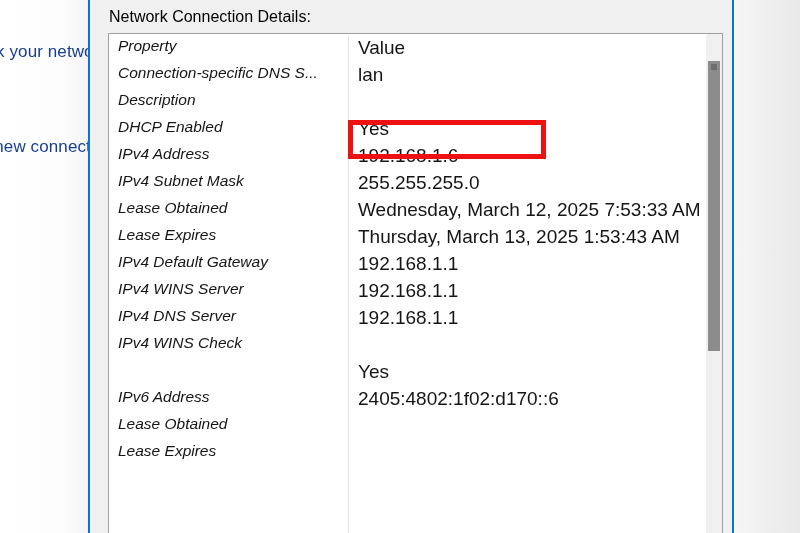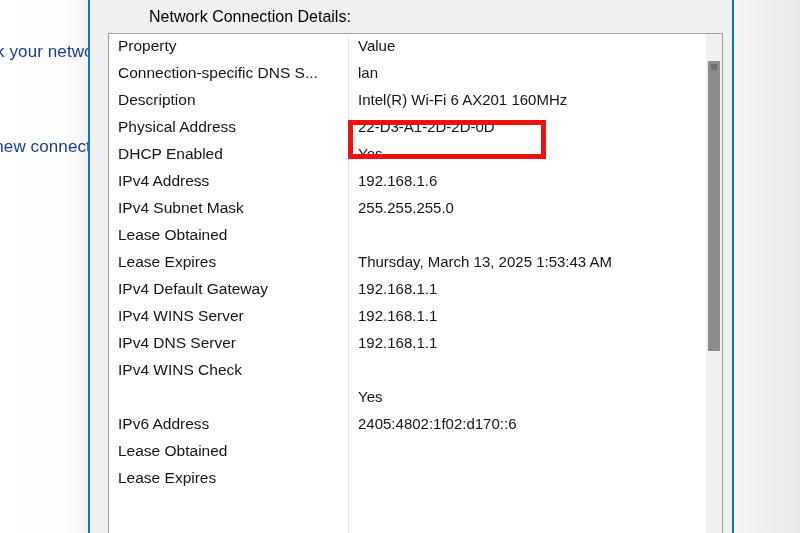--- a/index.html
+++ b/index.html
@@ -62,21 +62,20 @@
     border-left: 2px solid #0078d7;
     border-right: 2px solid #0078d7;
   }
 
   #dialog-title {
     position: absolute;
     left: 19px; top: 8px;
     font-size: 16px;
     color: #000000;
     white-space: nowrap;
-    margin-left: 40px;
   }
 
   
   #details-list {
     position: absolute;
     left: 18px; top: 33px;
     width: 615px;
     height: 515px;
     background: #ffffff;
     border: 1px solid #a0a0a0;
@@ -110,28 +109,29 @@
 
   .cell-prop {
     position: absolute;
     left: 9px;
     top: 3px;
     width: 226px;
     font-size: 15.5px;
     color: #151515;
     overflow: hidden;
     white-space: nowrap;
+    font-style: italic;
   }
 
   .cell-val {
     position: absolute;
     left: 249px;
     top: 3px;
     width: 360px;
-    font-size: 15px;
+    font-size: 19px;
     color: #151515;
     overflow: hidden;
     white-space: nowrap;
   }
 
   
   #scrollbar {
     position: absolute;
     right: 0; top: 0;
     width: 17px;
@@ -196,40 +196,36 @@
         <div class="cell-prop">Property</div>
         <div class="cell-val">Value</div>
       </div>
 
       <div class="row">
         <div class="cell-prop">Connection-specific DNS S...</div>
         <div class="cell-val">lan</div>
       </div>
       <div class="row">
         <div class="cell-prop">Description</div>
-        <div class="cell-val">Intel(R) Wi-Fi 6 AX201 160MHz</div>
-      </div>
-      <div class="row">
-        <div class="cell-prop">Physical Address</div>
-        <div class="cell-val">22-D3-A1-2D-2D-0D</div>
       </div>
       <div class="row">
         <div class="cell-prop">DHCP Enabled</div>
         <div class="cell-val">Yes</div>
       </div>
       <div class="row">
         <div class="cell-prop">IPv4 Address</div>
         <div class="cell-val">192.168.1.6</div>
       </div>
       <div class="row">
         <div class="cell-prop">IPv4 Subnet Mask</div>
         <div class="cell-val">255.255.255.0</div>
       </div>
       <div class="row">
         <div class="cell-prop">Lease Obtained</div>
+        <div class="cell-val">Wednesday, March 12, 2025 7:53:33 AM</div>
       </div>
       <div class="row">
         <div class="cell-prop">Lease Expires</div>
         <div class="cell-val">Thursday, March 13, 2025 1:53:43 AM</div>
       </div>
       <div class="row">
         <div class="cell-prop">IPv4 Default Gateway</div>
         <div class="cell-val">192.168.1.1</div>
       </div>
       <div class="row">

